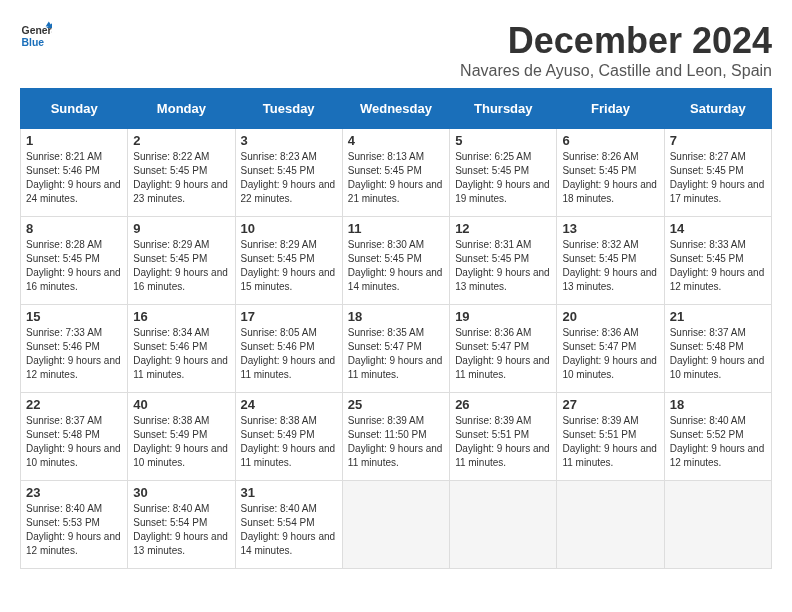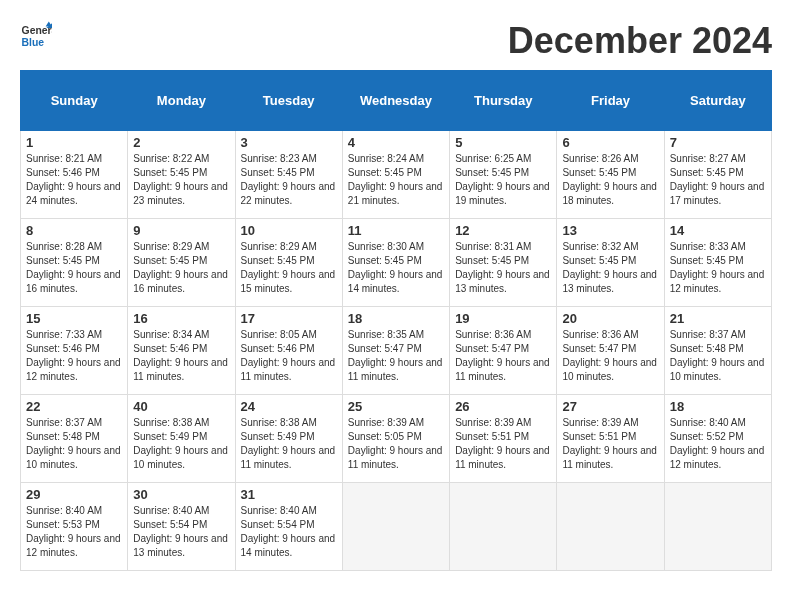--- a/index.html
+++ b/index.html
@@ -41,21 +41,21 @@
     table {
       width: 100%;
       border-collapse: collapse;
       table-layout: fixed;
     }
     th {
       background-color: #1a6fba;
       color: #fff;
       font-size: 13px;
       font-weight: bold;
-      padding: 22px 4px;
+      padding: 12px 4px;
       text-align: center;
       border: 1px solid #1a6fba;
     }
     td {
       vertical-align: top;
       padding: 4px 5px;
       font-size: 10px;
       color: #333;
       border: 1px solid #ddd;
       height: 88px;
@@ -84,20 +84,21 @@
   <div class="logo">
     <svg class="logo-icon" viewBox="0 0 40 40">
       <text x="2" y="18" font-size="13" font-weight="bold" fill="#333" font-family="Arial">General</text>
       <text x="2" y="32" font-size="13" font-weight="bold" fill="#1a6fba" font-family="Arial">Blue</text>
       <polygon points="32,8 40,8 36,2" fill="#1a6fba"></polygon>
       <polygon points="33,10 40,10 40,4" fill="#1a6fba"></polygon>
     </svg>
   </div>
   <div class="title-area">
     <div class="month-title">December 2024</div>
+    <div class="subtitle">Navares de Ayuso, Castille and Leon, Spain</div>
   </div>
 </div>
 
 <table>
   <thead>
     <tr>
       <th>Sunday</th>
       <th>Monday</th>
       <th>Tuesday</th>
       <th>Wednesday</th>
@@ -124,21 +125,21 @@
         </td>
         <td>
           <span class="day-num">3</span>
           <div class="day-info">Sunrise: 8:23 AM
 Sunset: 5:45 PM
 Daylight: 9 hours
 and 22 minutes.</div>
         </td>
         <td>
           <span class="day-num">4</span>
-          <div class="day-info">Sunrise: 8:24 AM
+          <div class="day-info">Sunrise: 8:13 AM
 Sunset: 5:45 PM
 Daylight: 9 hours
 and 21 minutes.</div>
         </td>
         <td>
           <span class="day-num">5</span>
           <div class="day-info">Sunrise: 6:25 AM
 Sunset: 5:45 PM
 Daylight: 9 hours
 and 19 minutes.</div>
@@ -278,21 +279,21 @@
         <td>
           <span class="day-num">24</span>
           <div class="day-info">Sunrise: 8:38 AM
 Sunset: 5:49 PM
 Daylight: 9 hours
 and 11 minutes.</div>
         </td>
         <td>
           <span class="day-num">25</span>
           <div class="day-info">Sunrise: 8:39 AM
-Sunset: 5:05 PM
+Sunset: 11:50 PM
 Daylight: 9 hours
 and 11 minutes.</div>
         </td>
         <td>
           <span class="day-num">26</span>
           <div class="day-info">Sunrise: 8:39 AM
 Sunset: 5:51 PM
 Daylight: 9 hours
 and 11 minutes.</div>
         </td>
@@ -306,21 +307,21 @@
         <td>
           <span class="day-num">18</span>
           <div class="day-info">Sunrise: 8:40 AM
 Sunset: 5:52 PM
 Daylight: 9 hours
 and 12 minutes.</div>
         </td>
       </tr>
       <tr>
         <td>
-          <span class="day-num">29</span>
+          <span class="day-num">23</span>
           <div class="day-info">Sunrise: 8:40 AM
 Sunset: 5:53 PM
 Daylight: 9 hours
 and 12 minutes.</div>
         </td>
         <td>
           <span class="day-num">30</span>
           <div class="day-info">Sunrise: 8:40 AM
 Sunset: 5:54 PM
 Daylight: 9 hours

